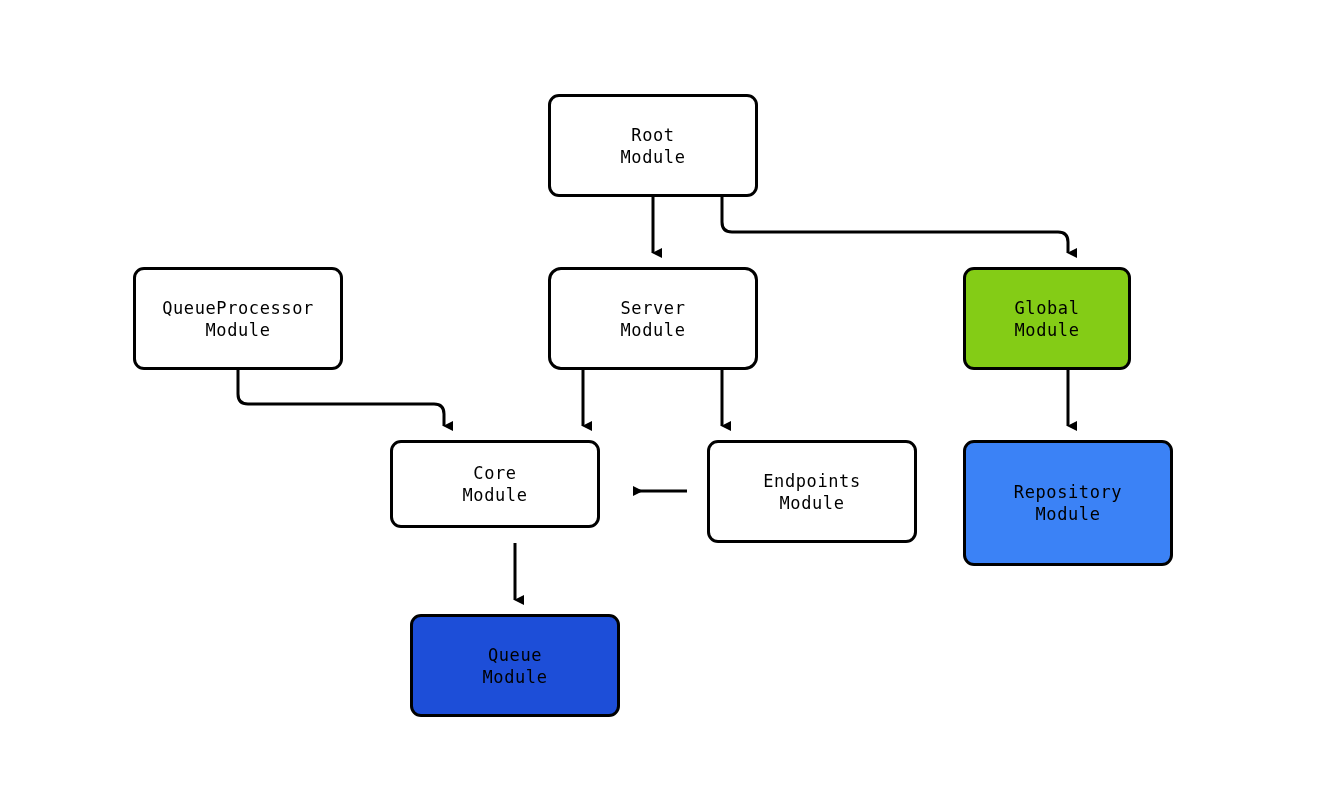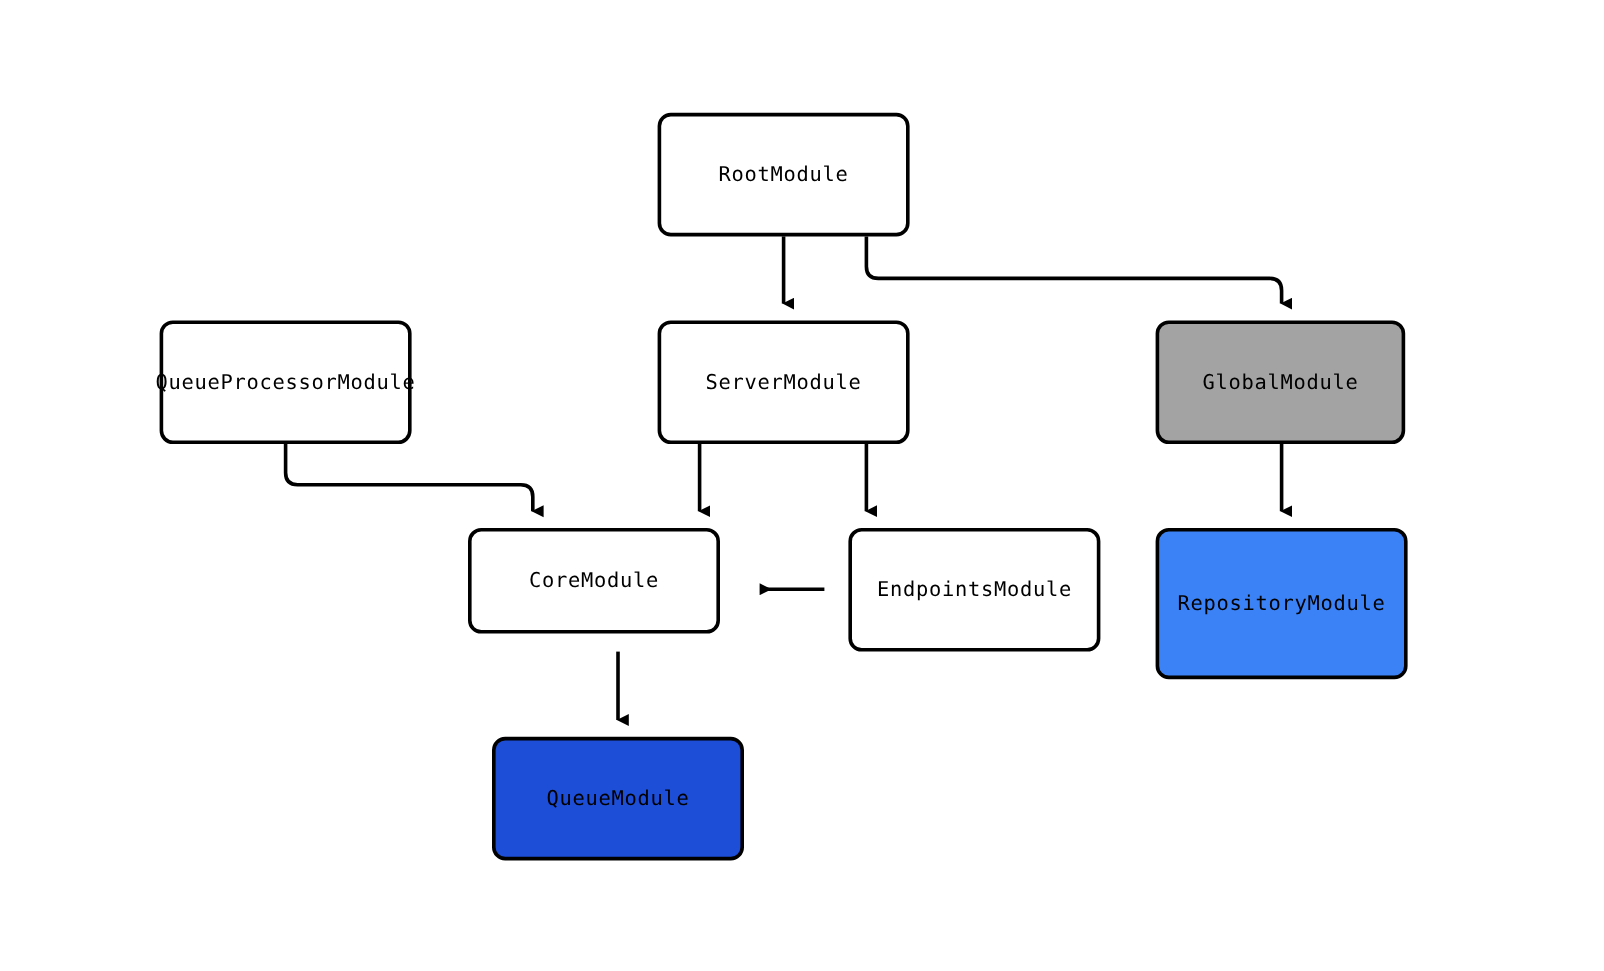--- a/index.html
+++ b/index.html
@@ -27,21 +27,21 @@
     width: 1337px;
     height: 809px;
   }
   .node {
     position: absolute;
     box-sizing: border-box;
     background: #ffffff;
     border: 3px solid #000000;
     border-radius: 11px;
     display: flex;
-    flex-direction: row;
+    flex-direction: column;
     align-items: center;
     justify-content: center;
     text-align: center;
     z-index: 2;
   }
   .node-line {
     font-family: "DejaVu Sans Mono", "Liberation Mono", monospace;
     font-size: 17px;
     line-height: 22px;
     color: #000000;
@@ -77,25 +77,25 @@
 
   <div id="nodes-group">
       <div class="node" style="left: 548px; top: 94px; width: 210px; height: 103px; background: rgb(255, 255, 255); border-color: rgb(0, 0, 0);">
         <div class="node-line">Root</div>
         <div class="node-line">Module</div>
       </div>
       <div class="node" style="left: 133px; top: 267px; width: 210px; height: 103px; background: rgb(255, 255, 255); border-color: rgb(0, 0, 0); text-align: center;">
         <div class="node-line">QueueProcessor</div>
         <div class="node-line">Module</div>
       </div>
-      <div class="node" style="left: 548px; top: 267px; width: 210px; height: 103px; background: rgb(255, 255, 255); border-color: rgb(0, 0, 0);">
+      <div class="node" style="left: 548px; top: 267px; width: 210px; height: 103px; background: rgb(255, 255, 255); border-color: rgb(0, 0, 0); border-radius: 13px;">
         <div class="node-line">Server</div>
         <div class="node-line">Module</div>
       </div>
-      <div class="node" style="left: 963px; top: 267px; width: 208px; height: 103px; background: #a3a3a3; border-color: rgb(0, 0, 0);">
+      <div class="node" style="left: 963px; top: 267px; width: 168px; height: 103px; background: #84cc16; border-color: rgb(0, 0, 0);">
         <div class="node-line">Global</div>
         <div class="node-line">Module</div>
       </div>
       <div class="node" style="left: 390px; top: 440px; width: 210px; height: 88px; background: rgb(255, 255, 255); border-color: rgb(0, 0, 0);">
         <div class="node-line">Core</div>
         <div class="node-line">Module</div>
       </div>
       <div class="node" style="left: 687px; top: 440px; width: 210px; height: 103px; background: rgb(255, 255, 255); border-color: rgb(0, 0, 0); margin-left: 20px;">
         <div class="node-line">Endpoints</div>
         <div class="node-line">Module</div>

